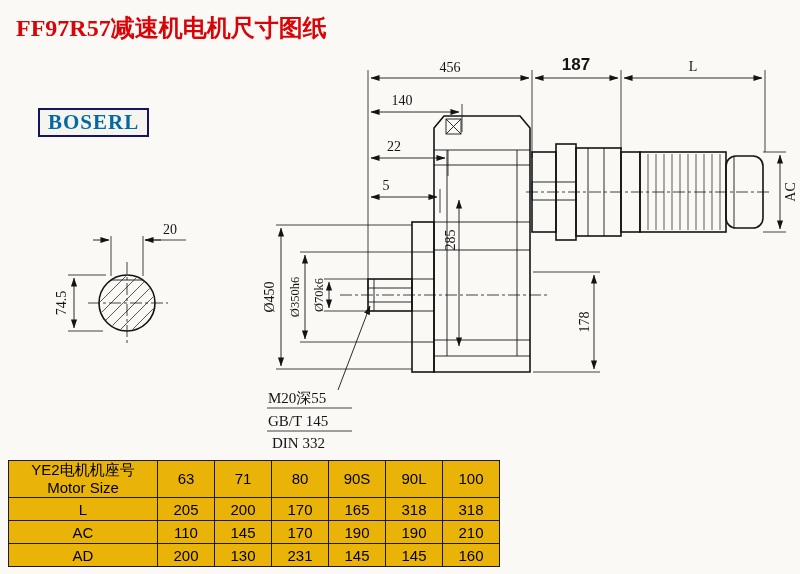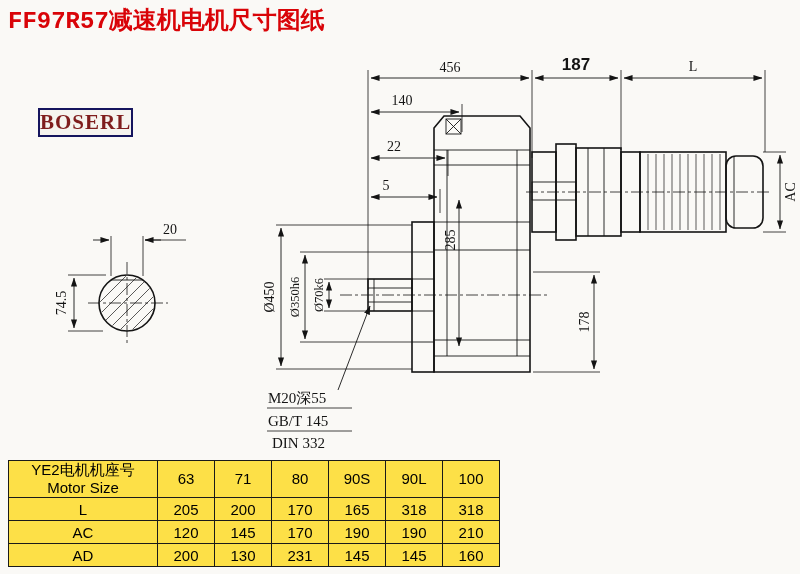--- a/index.html
+++ b/index.html
@@ -1,33 +1,33 @@
 <!DOCTYPE html>
 <html><head>
 <meta charset="utf-8">
 <style>
   html,body{margin:0;padding:0;}
   body{width:800px;height:574px;position:relative;background:#faf9f6;font-family:"Liberation Sans",sans-serif;overflow:hidden;}
-  .title{position:absolute;left:8px;top:4px;margin:0;color:#d90408;font-size:24px;font-weight:bold;font-family:Liberation Mono, monospace;}
-  .brand{position:absolute;left:38px;top:108px;border:2px solid #15155e;color:#7f1d1d;background:#f6f4ef;
-         font-family:"Liberation Serif",serif;font-weight:bold;font-size:21px;padding:0 0;letter-spacing:1px;text-align:center;}
+  .title{position:absolute;left:8px;top:4px;margin:8px;color:#d90408;font-size:24px;font-weight:bold;font-family:Liberation Serif, serif;}
+  .brand{position:absolute;left:38px;top:108px;border:2px solid #15155e;color:#0369a1;background:#f6f4ef;
+         font-family:"Liberation Serif",serif;font-weight:bold;font-size:21px;padding:0 8px;letter-spacing:1px;text-align:center;}
   svg{position:absolute;left:0;top:0;}
   svg text{font-family:"Liberation Serif",serif;font-size:14px;fill:#141414;}
   .bold{font-weight:bold;font-size:17px;font-family:"Liberation Sans",sans-serif;}
   .small{font-size:12.5px;}
   .ann{font-size:15px;}
   .o{fill:none;stroke:#141414;stroke-width:1.6;}
   .t{fill:none;stroke:#141414;stroke-width:0.9;}
   .f{fill:none;stroke:#141414;stroke-width:0.7;}
   .ext{stroke:#141414;stroke-width:0.8;}
   .dim{stroke:#141414;stroke-width:0.9;marker-start:url(#arr);marker-end:url(#arr);}
   .dimE{stroke:#141414;stroke-width:0.9;marker-end:url(#arr);}
   .cl{stroke:#141414;stroke-width:0.8;stroke-dasharray:12 3 3 3;fill:none;}
   .h line{stroke:#141414;stroke-width:0.7;}
-  table{position:absolute;left:8px;top:460px;border-collapse:collapse;background:#fde047;font-size:15px;color:#000;}
+  table{position:absolute;left:8px;top:460px;border-collapse:collapse;background:#eab308;font-size:15px;color:#000;}
   td{border:1px solid #1a1a1a;text-align:center;padding:0 3px;}
   .c0{width:142px;}
   .cn{width:50px;}
   tr{height:23px;}
   .hdr{height:36px;line-height:1.2;}
 </style>
 </head>
 <body>
 
 <h1 class="title">FF97R57减速机电机尺寸图纸</h1>
@@ -214,21 +214,21 @@
     <td>L</td>
     <td>205</td>
     <td>200</td>
     <td>170</td>
     <td>165</td>
     <td>318</td>
     <td>318</td>
   </tr>
   <tr>
     <td>AC</td>
-    <td>120</td>
+    <td>110</td>
     <td>145</td>
     <td>170</td>
     <td>190</td>
     <td>190</td>
     <td>210</td>
   </tr>
   <tr>
     <td>AD</td>
     <td>200</td>
     <td>130</td>

